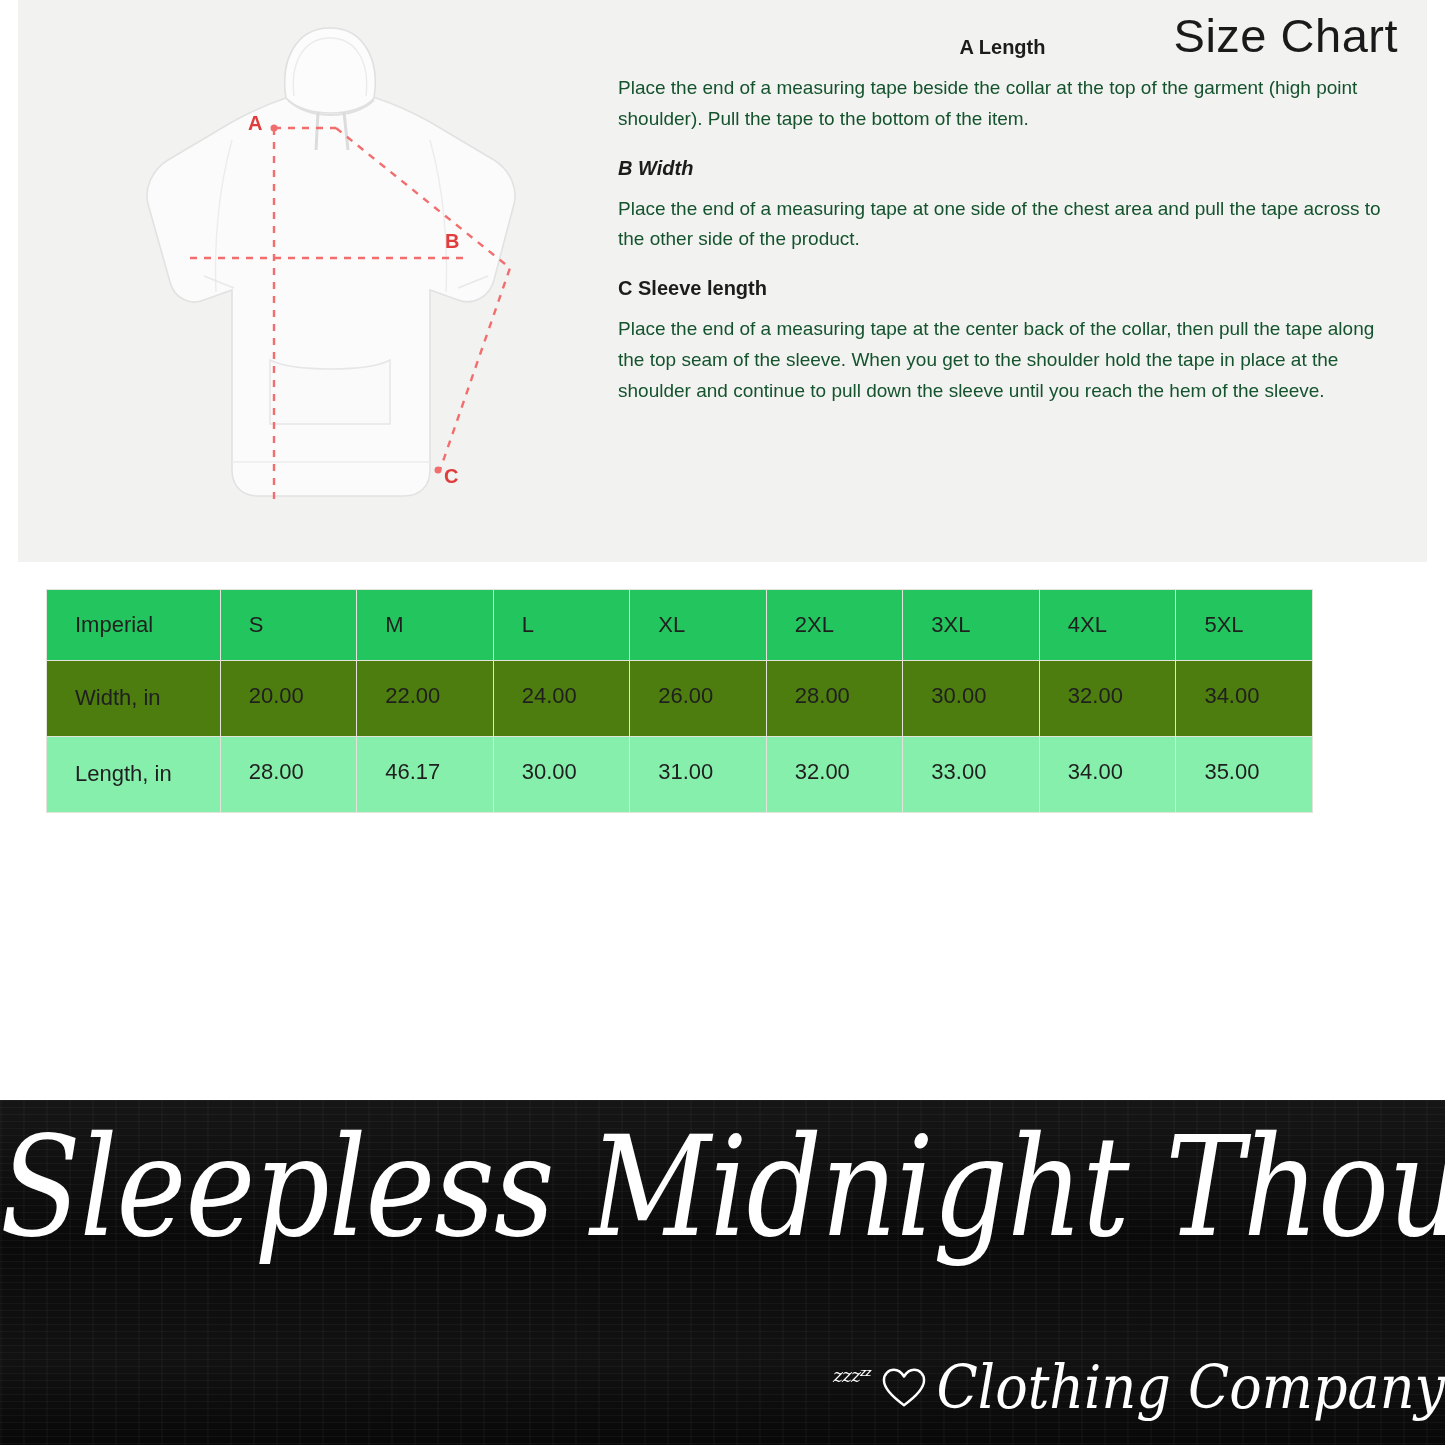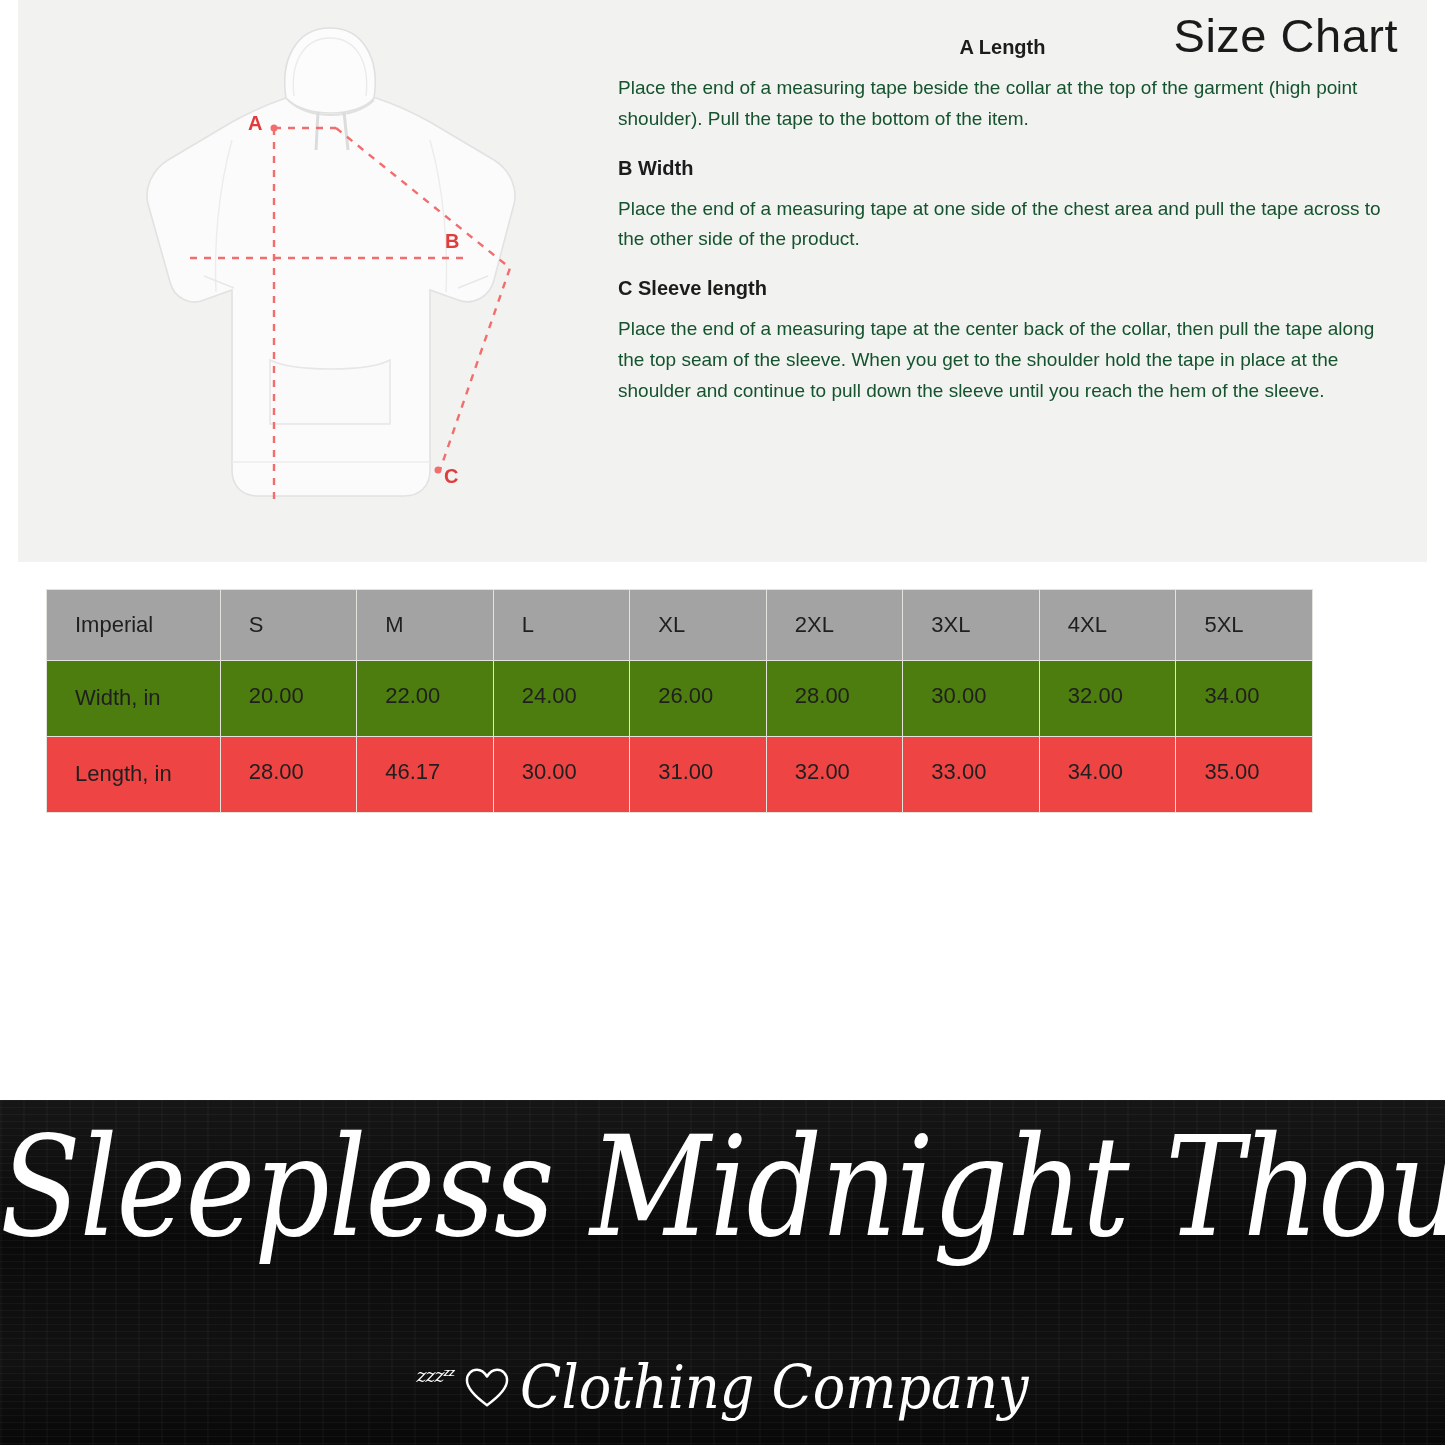--- a/index.html
+++ b/index.html
@@ -33,39 +33,39 @@
   .info-block { margin-left: 0; }
   .info-h {
     font-size: 20px; font-weight: bold; color: #1c1c1c;
     margin-bottom: 14px;
   }
   .info-h.first { margin-top: 18px; text-align: center; }
   .info-p {
     font-size: 19px; line-height: 1.62; color: #14532d;
     margin-bottom: 22px; max-width: 790px;
   }
-  .info-h.b { margin-top: 16px; }
+  .info-h.b { margin-top: 16px; font-style: italic; }
 
   
   .table-wrap {
     position: absolute; left: 46px; top: 589px; width: 1267px;
   }
   table.size-table {
     border-collapse: collapse; width: 1267px;
     table-layout: fixed;
   }
   table.size-table td, table.size-table th {
     border: 1px solid #e3e3dc;
     padding: 22px 0 22px 28px;
     text-align: left;
     font-size: 22px; color: #1f1f1f; font-weight: 400;
     vertical-align: top;
-    background: #ef4444;
-  }
-  table.size-table tr.header-row td { background:#a3a3a3; }
+    background: #86efac;
+  }
+  table.size-table tr.header-row td { background:#22c55e; }
   table.size-table tr.shaded td { background: #4d7c0f; }
   table.size-table td.first-col { width: 173px; }
   table.size-table td.size-col { width: 136px; }
   td.first-col.label { line-height: 1.4; }
 
   
   .footer {
     position: absolute; left: 0; bottom: 0; width: 1445px; height: 345px;
     background: #0d0d0d;
     overflow: hidden;
@@ -92,21 +92,21 @@
     font-style: italic;
     font-weight: 400;
     font-size: 118px;
     color: #ffffff;
     letter-spacing: -1px;
     white-space: nowrap;
     transform: scaleY(1.18);
   }
   .brand-sub-row {
     position: absolute; left: 0; right: 0; bottom: 26px;
-    display: flex; align-items: center; justify-content: center;
+    display: flex; align-items: center; justify-content: flex-end;
     gap: 10px;
   }
   .zzz {
     color:#fff; font-size: 19px; font-family:"DejaVu Serif", serif; font-style: italic;
     align-self: flex-start; margin-top: 8px; letter-spacing: -1px;
   }
   .heart-icon { width: 46px; height: 42px; flex: none; }
   .brand-sub {
     font-family: "DejaVu Serif", serif;
     font-style: italic;

